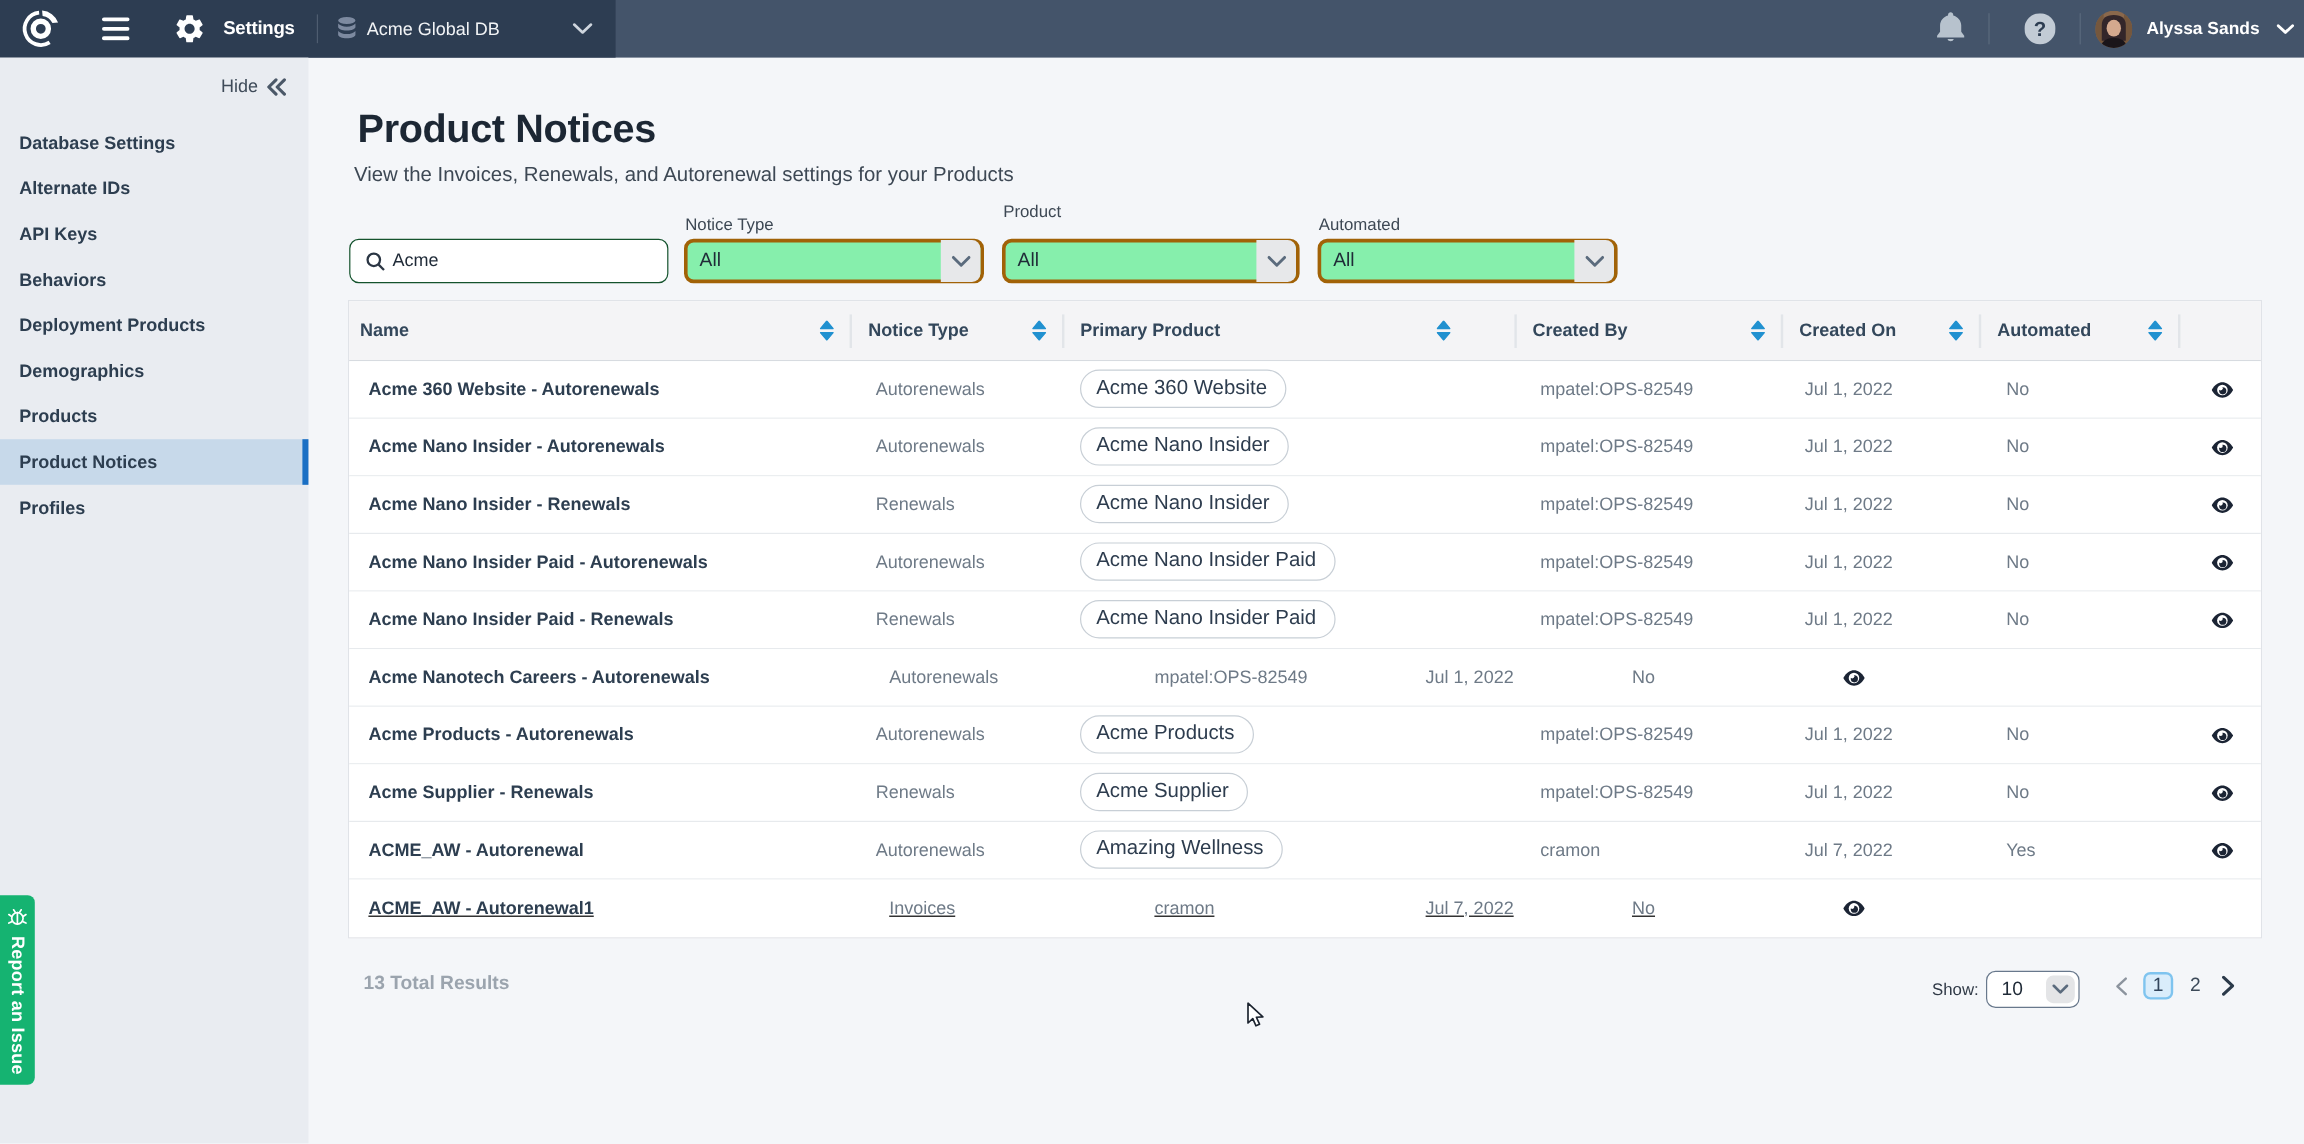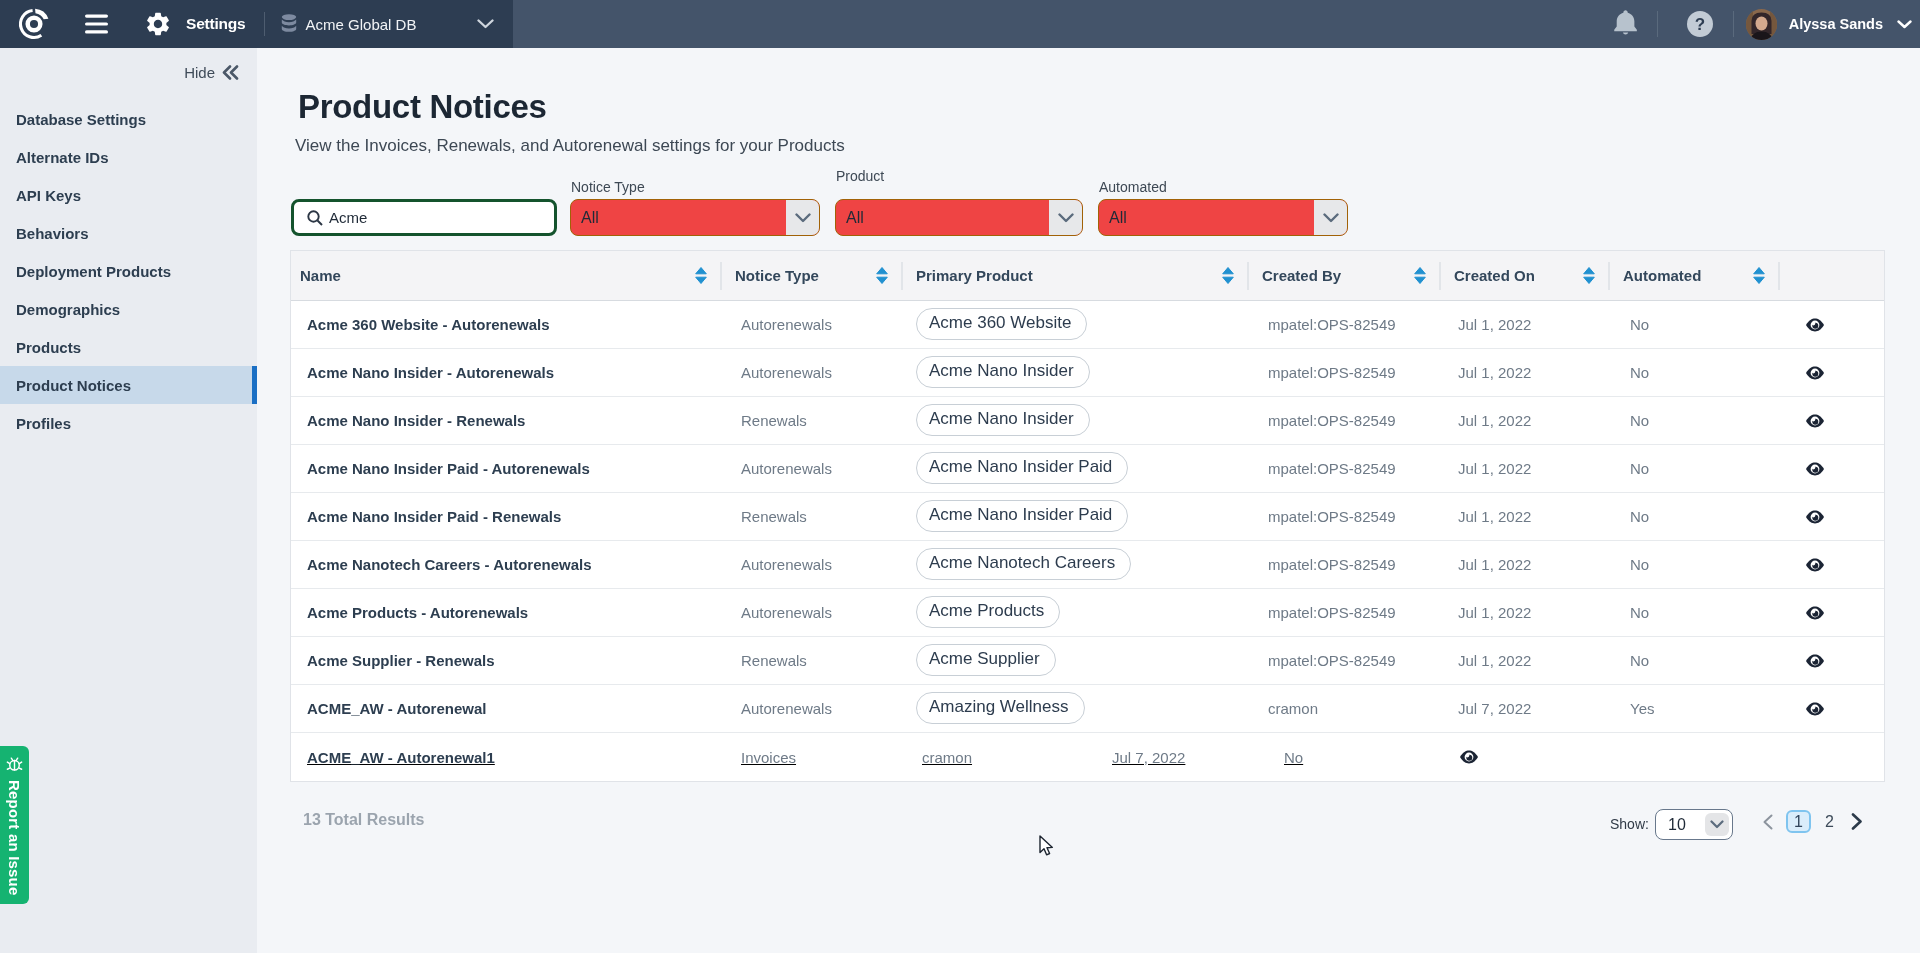--- a/index.html
+++ b/index.html
@@ -32,39 +32,39 @@
 .nav-item { height:38px; display:flex; align-items:center; padding-left:16px; font-size:15px; font-weight:bold; color:#2d3e50; }
 .nav-item.sel { background:#c7d9ea; border-right:5px solid #1a6fc4; }
 
 
 .main { position:absolute; left:257px; top:48px; width:1663px; height:905px; }
 .pg-title { position:absolute; left:41px; top:40px; font-size:33px; font-weight:bold; color:#1c2734; letter-spacing:-0.3px; }
 .pg-sub { position:absolute; left:38px; top:88px; font-size:17px; color:#3d4854; }
 
 
 .f-label { position:absolute; font-size:14px; color:#3d4854; }
-.searchbox { position:absolute; left:34px; top:151px; width:266px; height:37px; background:#fff; border:3px solid #14532d; border-radius:8px; display:flex; align-items:center; }
+.searchbox { position:absolute; left:34px; top:151px; width:266px; height:37px; background:#fff; border:1px solid #14532d; border-radius:8px; display:flex; align-items:center; }
 .searchbox svg { margin-left:13px; }
 .searchbox span { margin-left:6px; font-size:15px; color:#1f2a37; }
-.selbox { position:absolute; top:151px; height:37px; background:#ef4444; border:1px solid #a16207; border-radius:8px; display:flex; align-items:center; }
+.selbox { position:absolute; top:151px; height:37px; background:#86efac; border:3px solid #a16207; border-radius:8px; display:flex; align-items:center; }
 .selbox .val { margin-left:10px; font-size:16px; color:#1f2a37; flex:1; }
 .selbox .chevbtn { width:33px; height:35px; background:#e7e8ea; border-radius:0 7px 7px 0; display:flex; align-items:center; justify-content:center; }
 
 
 .tbl { position:absolute; left:33px; top:202px; width:1595px; background:#fff; border:1px solid #e0e3e8; }
 .thead { display:flex; height:50px; background:#f4f4f6; border-bottom:1px solid #d7dbe0; align-items:center; }
 .th { display:flex; align-items:center; justify-content:space-between; height:28px; padding:0 13px 0 13px; font-size:15px; font-weight:bold; color:#33475b; }
 .th + .th { border-left:2px solid #e2e5e9; }
 .trow { display:flex; height:48px; border-bottom:1px solid #e7eaed; align-items:center; background:#fff; }
 .trow:last-child { border-bottom:none;text-decoration:underline; }
 .td { padding-left:16px; font-size:15px; }
 .td.name { font-weight:bold; color:#2d3e50; }
 .td.gray { color:#6e7a87; }
 .pill { display:inline-block; border:1px solid #c8cfd6; border-radius:16px; padding:4px 15px 6px 12px; font-size:17px; color:#2d3c4e; background:#fff; position:relative; top:-1px; }
-.c1 { width:429px; } .c2 { width:181px; } .c3 { width:346px; } .c4 { width:192px; } .c5 { width:169px; } .c6 { width:170px; } .c7 { width:70px; display:flex; justify-content:center; padding-left:4px; }
+.c1 { width:429px; } .c2 { width:181px; } .c3 { width:346px; } .c4 { width:228px;margin-left:40px; } .c5 { width:169px; } .c6 { width:170px; } .c7 { width:70px; display:flex; justify-content:center; padding-left:4px; }
 
 .thead .c1 { padding-left:9px; }
 
 .total { position:absolute; left:46px; top:763px; font-size:16px; font-weight:bold; color:#9ba4ae; }
 .show-lbl { position:absolute; left:1353px; top:768px; font-size:14px; color:#303a47; }
 .show-sel { position:absolute; left:1398px; top:761px; width:78px; height:31px; background:#fff; border:1px solid #68788c; border-radius:8px; display:flex; align-items:center; }
 .show-sel .val { margin-left:12px; font-size:16px; color:#1f2a37; flex:1; }
 .show-sel .chevbtn { width:24px; height:23px; background:#e4e5e7; border-radius:6px; margin-right:3px; display:flex; align-items:center; justify-content:center; }
 .pag { position:absolute; left:1500px; top:762px; display:flex; align-items:center; }
 .pg1 { width:25px; height:23px; border:2px solid #7fc4ef; background:#daedfb; border-radius:6px; color:#32455c; font-size:16px; display:flex; align-items:center; justify-content:center; }
@@ -319,21 +319,20 @@
             <path d="M0 7 C3 2.2 5.8 0.6 9 0.6 C12.2 0.6 15 2.2 18 7 C15 11.8 12.2 13.4 9 13.4 C5.8 13.4 3 11.8 0 7 Z" fill="#1b2434"></path>
             <circle cx="9" cy="7" r="4.4" fill="#fff"></circle>
             <circle cx="9.3" cy="7.7" r="3" fill="#1b2434"></circle>
             <circle cx="7.5" cy="5.6" r="1.8" fill="#fff"></circle>
           </svg>
         </div>
     </div>
     <div class="trow">
       <div class="td name c1">Acme Nanotech Careers - Autorenewals</div>
       <div class="td gray c2" style="padding-left:21px;">Autorenewals</div>
-      <div class="c3" style="padding-left:15px;"><span class="pill">Acme Nanotech Careers</span></div>
       <div class="td gray c4" style="padding-left:21px;">mpatel:OPS-82549</div>
       <div class="td gray c5" style="padding-left:19px;">Jul 1, 2022</div>
       <div class="td gray c6" style="padding-left:22px;">No</div>
       <div class="c7">
           <svg width="18" height="14" viewBox="0 0 18 14">
             <path d="M0 7 C3 2.2 5.8 0.6 9 0.6 C12.2 0.6 15 2.2 18 7 C15 11.8 12.2 13.4 9 13.4 C5.8 13.4 3 11.8 0 7 Z" fill="#1b2434"></path>
             <circle cx="9" cy="7" r="4.4" fill="#fff"></circle>
             <circle cx="9.3" cy="7.7" r="3" fill="#1b2434"></circle>
             <circle cx="7.5" cy="5.6" r="1.8" fill="#fff"></circle>
           </svg>

